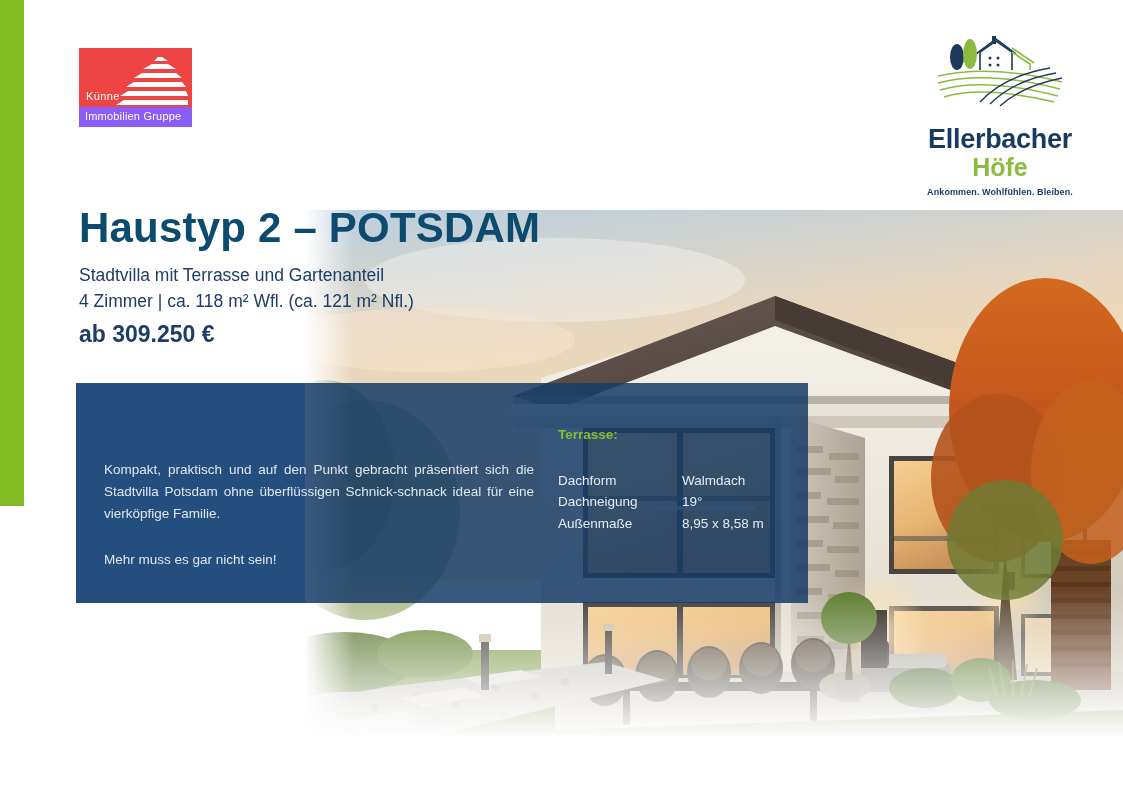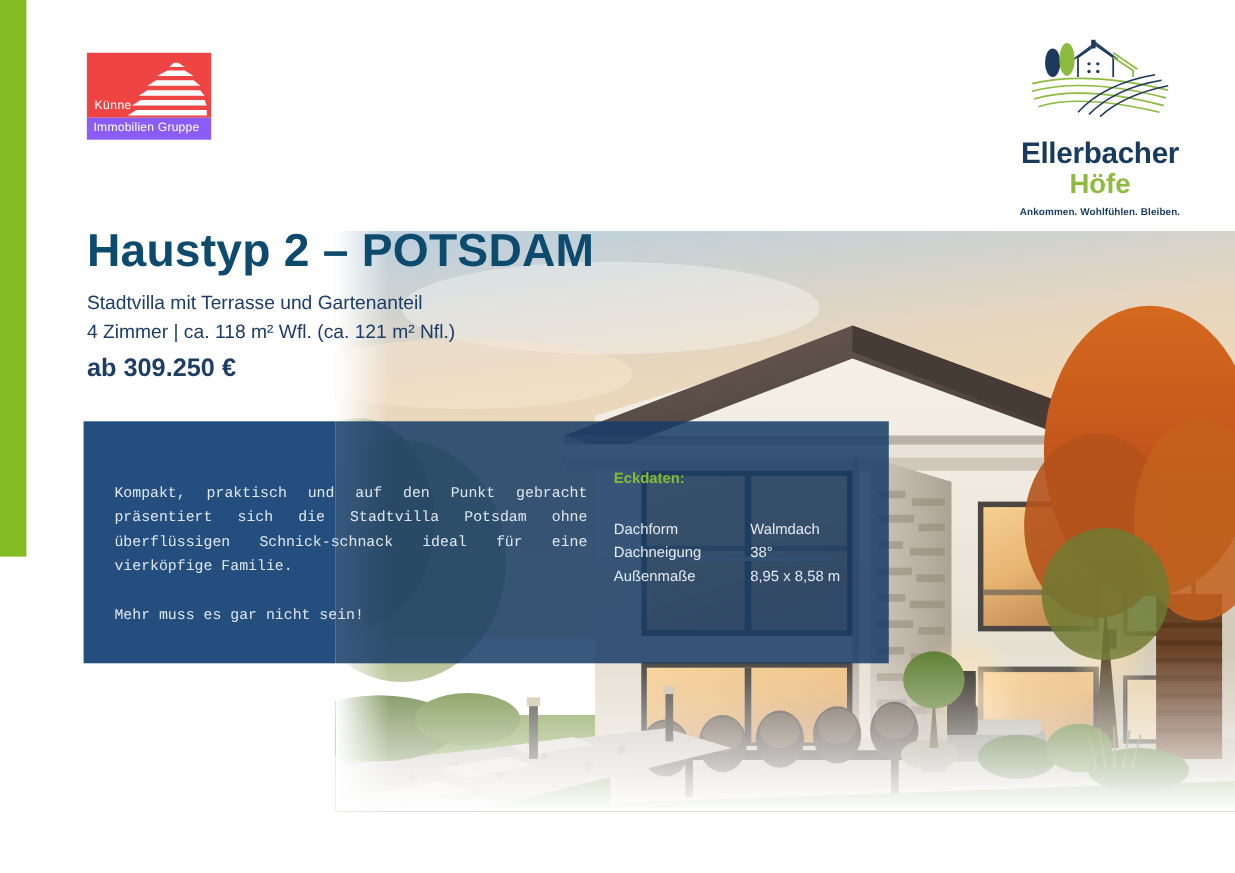--- a/index.html
+++ b/index.html
@@ -73,21 +73,21 @@
     color:#1d3d67;font-size:23px;font-weight:bold;margin-top:7px;white-space:nowrap;
   }
 
   
   .info-box{
     position:absolute;left:76px;top:383px;width:732px;height:220px;z-index:6;
   }
   .info-solid{position:absolute;left:0;top:0;width:229px;height:220px;background:#234e7d;}
   .info-trans{position:absolute;left:229px;top:0;width:503px;height:220px;background:rgba(23,60,104,.86);}
   .info-content{position:absolute;inset:0;display:flex;}
-  .info-left{width:470px;padding:56px 0 0 28px;box-sizing:border-box;font-family:Liberation Mono, monospace;}
+  .info-left{width:470px;padding:76px 0 0 28px;box-sizing:border-box;}
   .info-right{flex:1;padding:44px 0 0 12px;box-sizing:border-box;}
   .desc{
     color:#dfe6ee;font-size:13.5px;line-height:1.62;text-align:justify;
     width:430px;
   }
   .desc2{color:#dfe6ee;font-size:13.5px;line-height:1.62;margin-top:24px;}
   .eck-title{color:#84bc34;font-size:13.5px;font-weight:bold;}
   .eck-table{margin-top:28px;border-collapse:collapse;}
   .eck-table td{
     color:#e4eaf1;font-size:13.5px;line-height:1.58;padding:0;vertical-align:top;
@@ -391,30 +391,30 @@
 
   <div class="info-box">
     <div class="info-solid"></div>
     <div class="info-trans"></div>
     <div class="info-content">
       <div class="info-left">
         <div class="desc">Kompakt, praktisch und auf den Punkt gebracht präsentiert sich die Stadtvilla Potsdam ohne überflüssigen Schnick-schnack ideal für eine vierköpfige Familie.</div>
         <div class="desc2">Mehr muss es gar nicht sein!</div>
       </div>
       <div class="info-right">
-        <div class="eck-title">Eckdaten:</div>
+        <div class="eck-title">Terrasse:</div>
         <table class="eck-table">
           <tbody>
             <tr>
               <td class="k">Dachform</td>
               <td>Walmdach</td>
             </tr>
             <tr>
               <td class="k">Dachneigung</td>
-              <td>38°</td>
+              <td>19°</td>
             </tr>
             <tr>
               <td class="k">Außenmaße</td>
               <td>8,95 x 8,58 m</td>
             </tr>
           </tbody>
         </table>
       </div>
     </div>
   </div>

